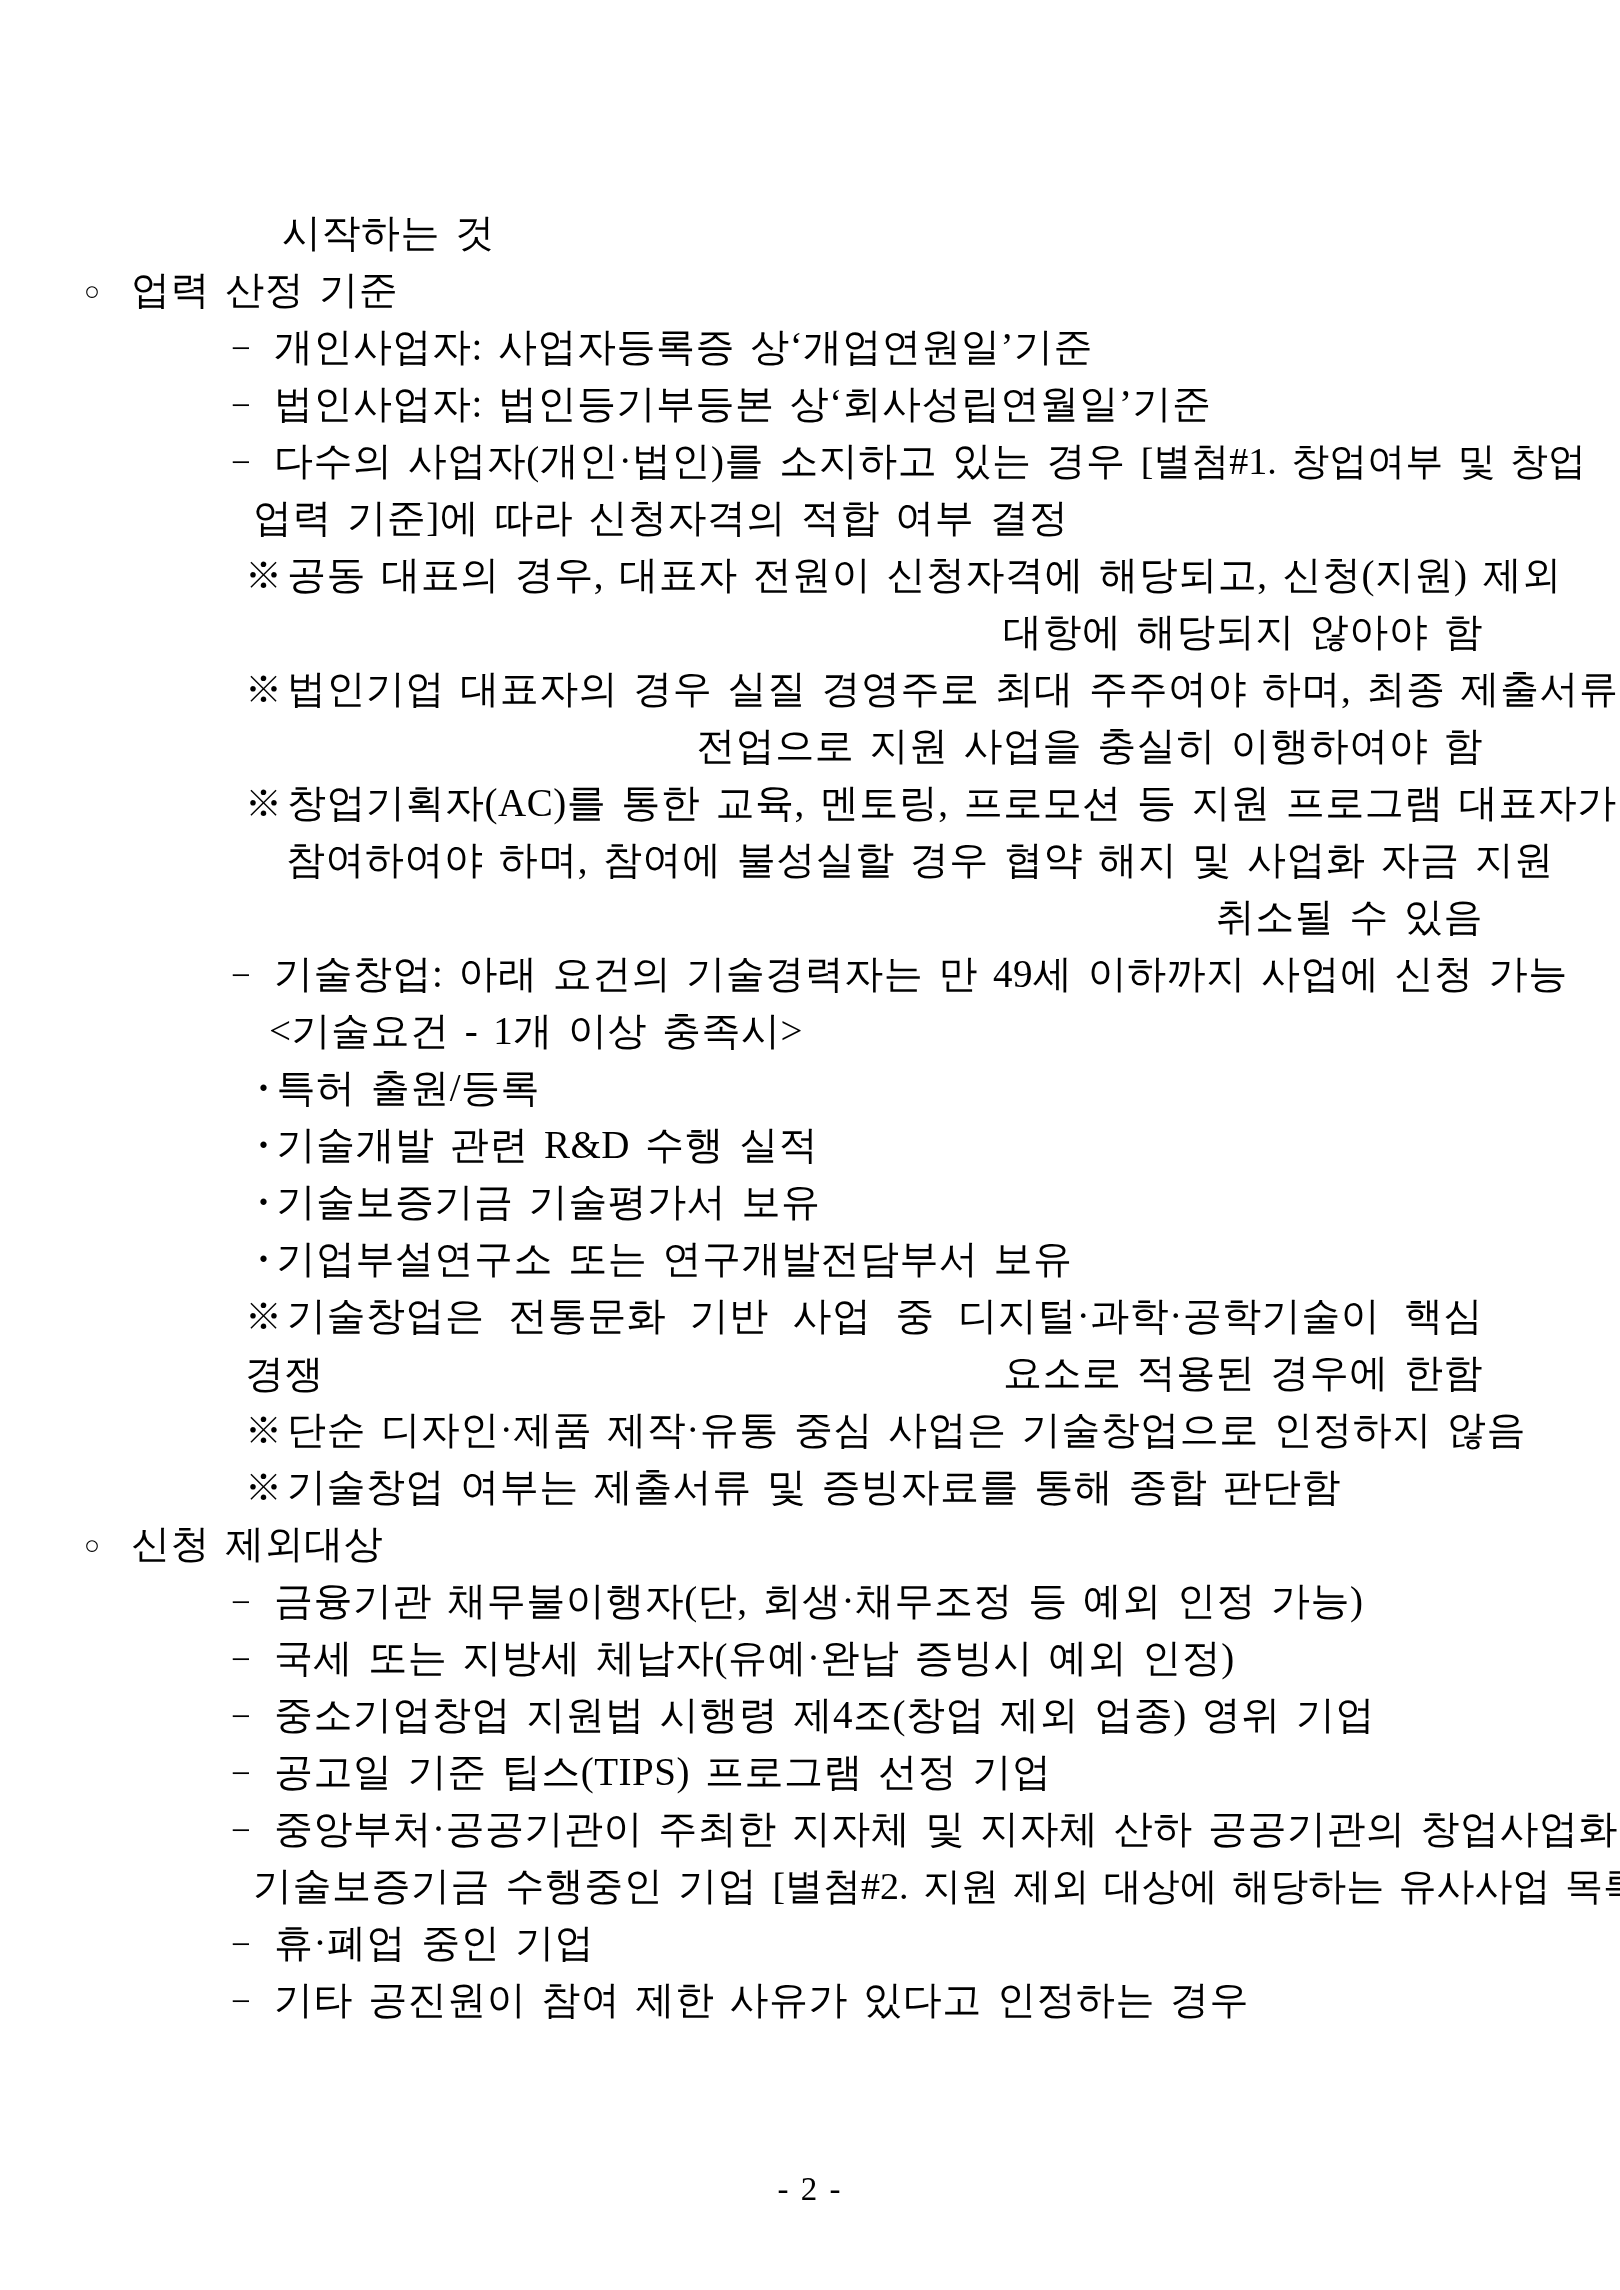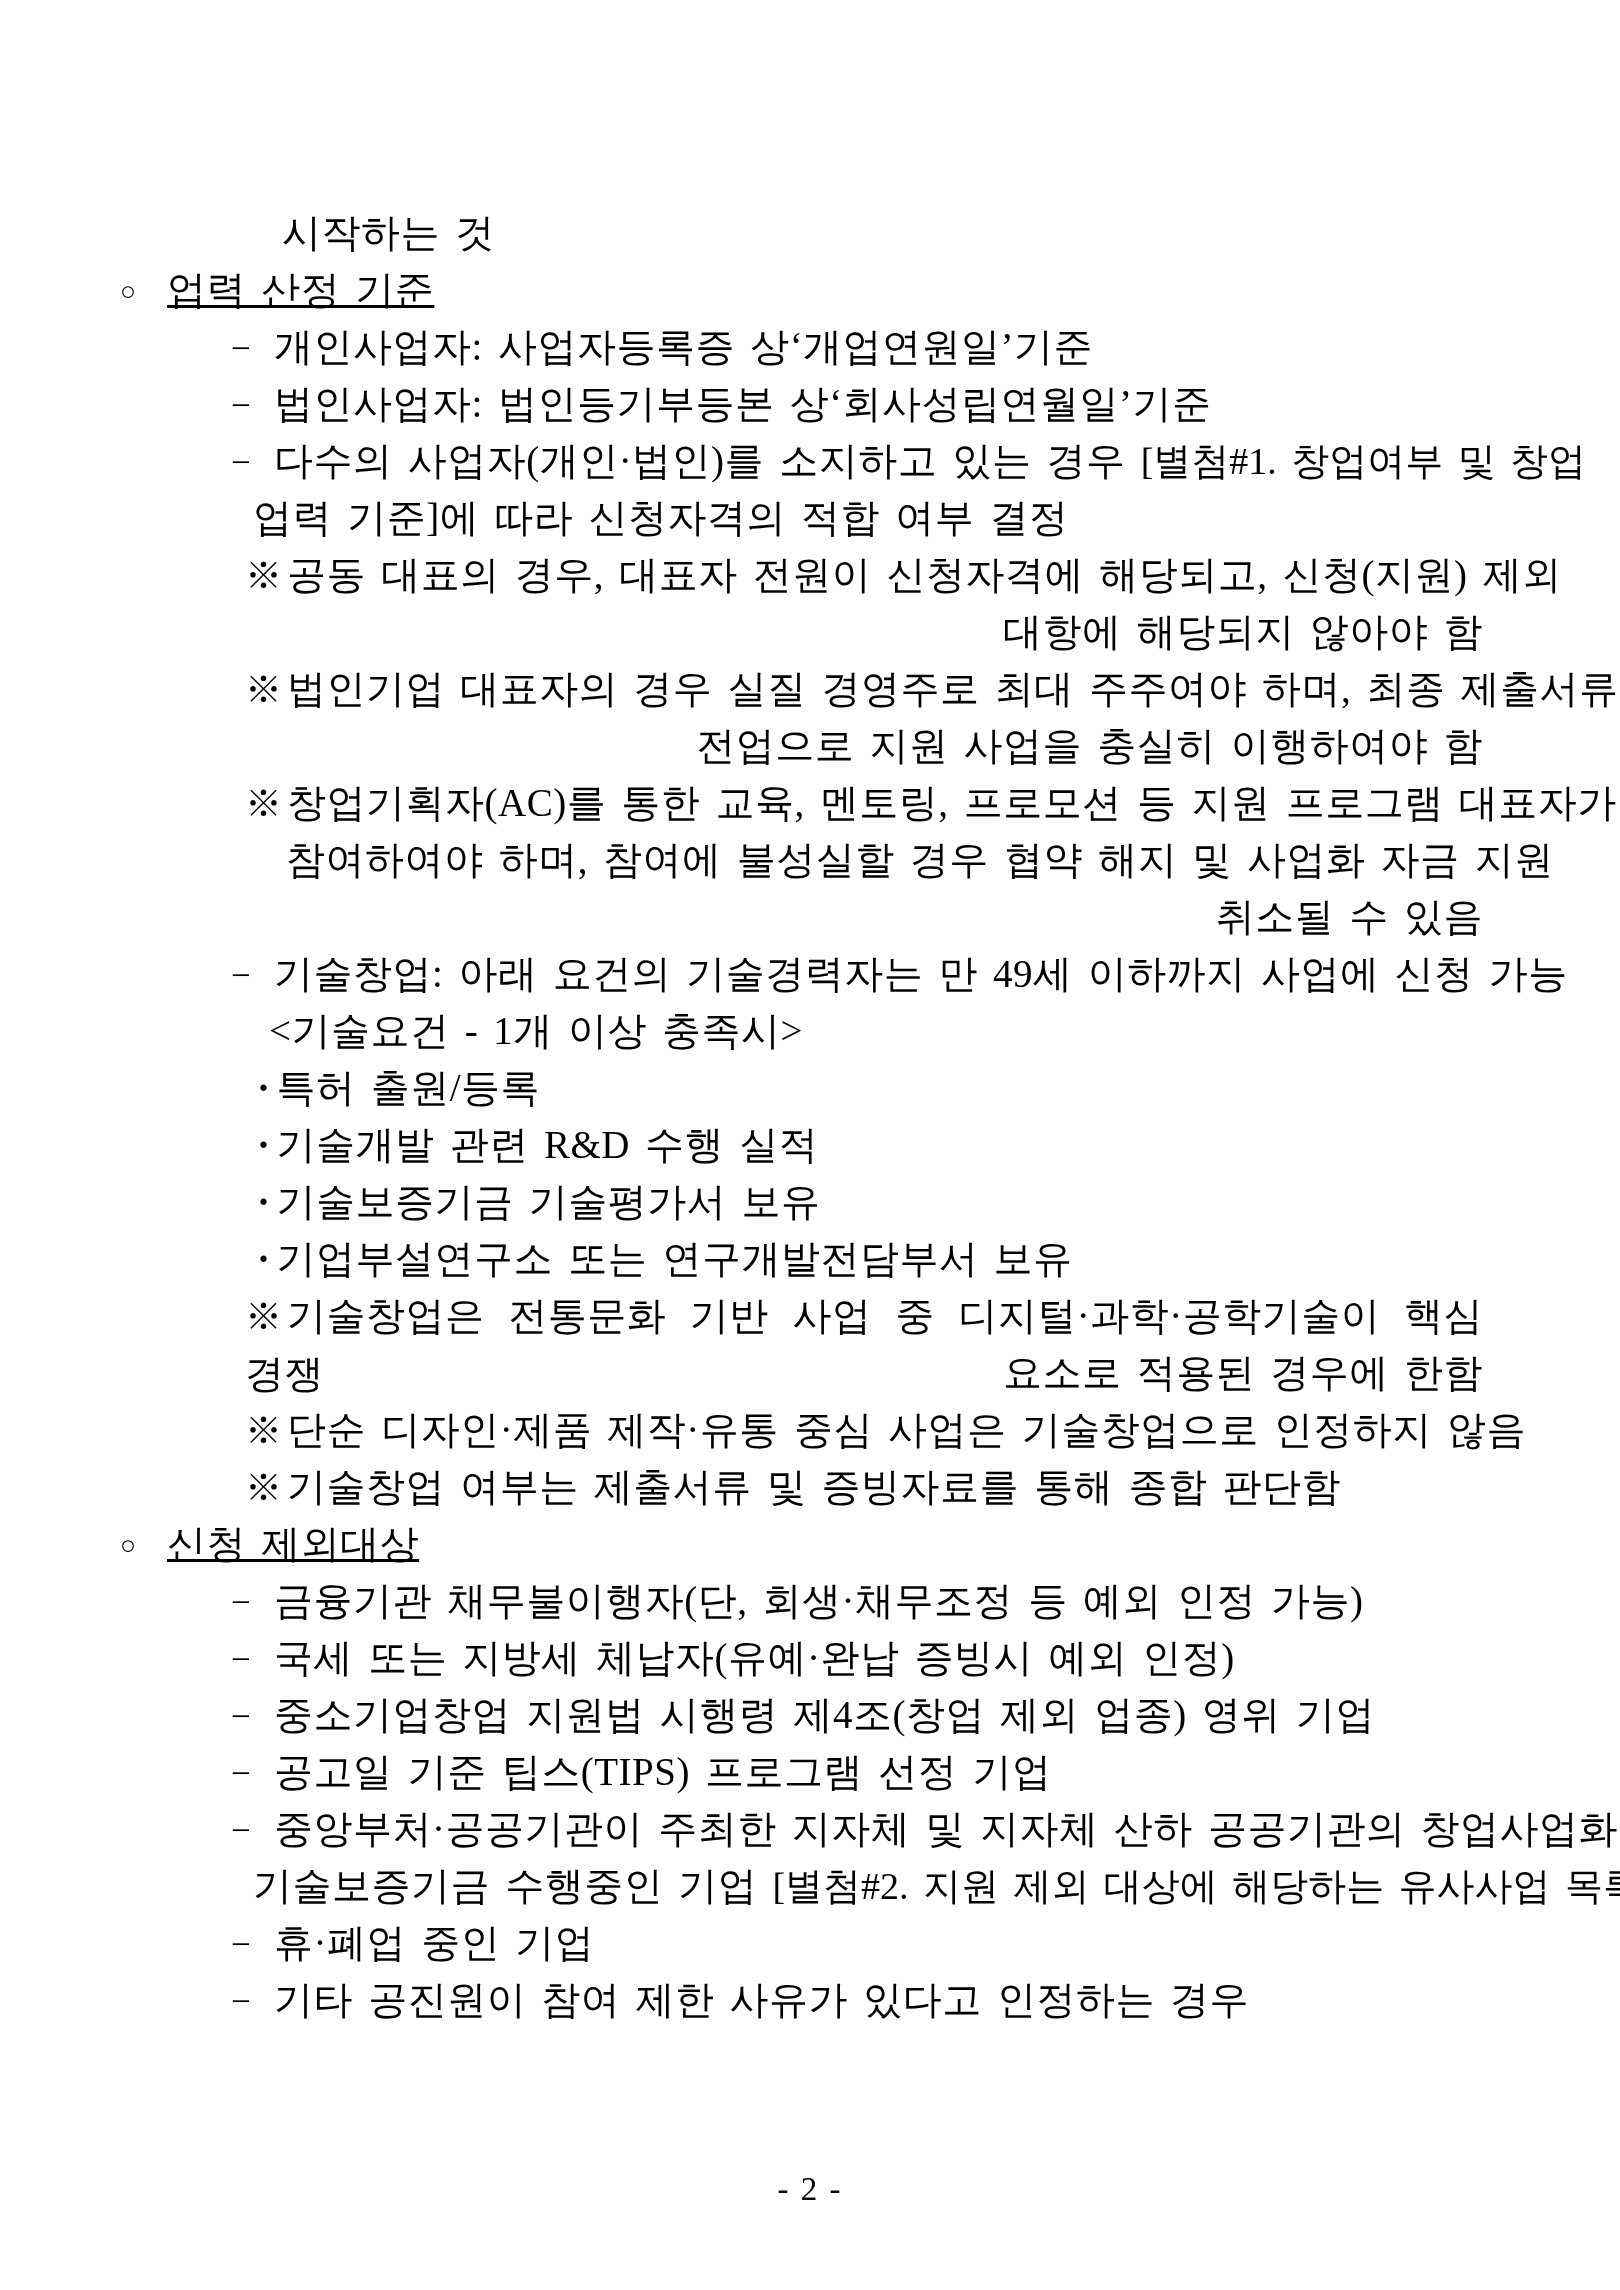--- a/index.html
+++ b/index.html
@@ -29,21 +29,21 @@
     padding-right: 137px;
     white-space: nowrap;
     word-spacing: 4.9px;
     letter-spacing: 0.5px;
   }
   .marker {
     display: inline-block;
   }
   
   .cont-top { padding-left: 282px; }
-  .l1       { padding-left: 120px; text-decoration: underline; }
+  .l1       { padding-left: 84px; }
   .l1 .marker { width: 47px; font-size: 26.5px; vertical-align: 2.9px; }
   .l2       { padding-left: 231px; }
   .l2 .marker { width: 43px; font-size: 35px; }
   .cont2    { padding-left: 253px; }
   .l3       { padding-left: 245px; }
   .l3 .marker { width: 42px; font-size: 37px; }
   .cont3    { padding-left: 286px; text-align: right; }
   .dot      { padding-left: 257px; }
   .dot .marker { width: 19.6px; font-weight: bold; }
   .angle    { padding-left: 269px; }

